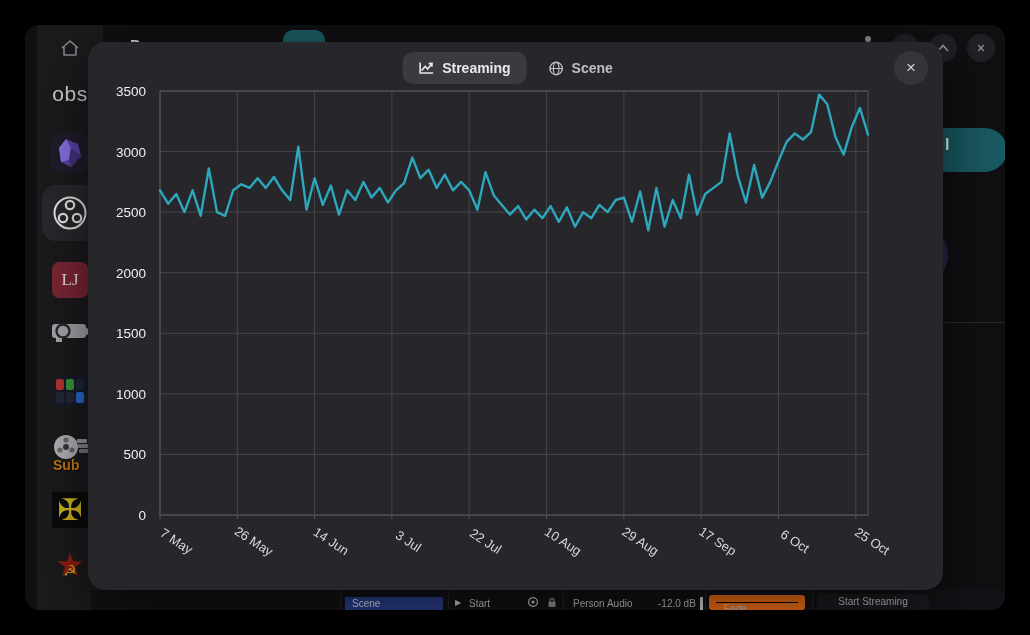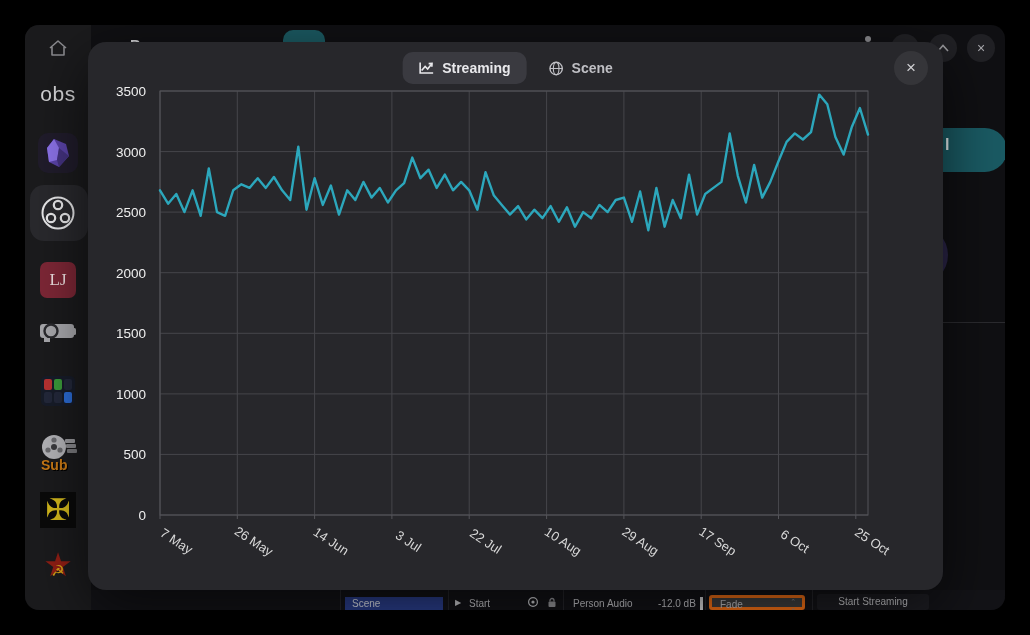--- a/index.html
+++ b/index.html
@@ -4,21 +4,21 @@
 <style>
   * { margin:0; padding:0; box-sizing:border-box; }
   html,body { width:1030px; height:635px; background:#000; overflow:hidden;
               font-family:"Liberation Sans", sans-serif; }
 
   
   #app-window { position:absolute; left:25px; top:25px; width:980px; height:585px;
     background:#101013; border-radius:14px; overflow:hidden; }
 
   
-  #sidebar { position:absolute; left:0; top:0; width:66px; height:585px; background:#1b1b1d; }
+  #sidebar { position:absolute; left:12px; top:0; width:66px; height:585px; background:#1b1b1d; }
   .side-icon { position:absolute; left:0; width:66px; display:flex; justify-content:center; align-items:center; }
   #obs-logo-text { position:absolute; left:0; top:57px; width:66px; text-align:center;
     color:#d4d4d6; font-size:21px; letter-spacing:.5px; }
   #sidebar-selected { position:absolute; left:5px; top:160px; width:58px; height:56px;
     background:#29292d; border-radius:14px; }
   .icon-tile { border-radius:10px; display:flex; align-items:center; justify-content:center; }
   #lj-tile { width:36px; height:36px; background:#7d2736; border-radius:7px;
     color:#ecdfdf; font-family:"Liberation Serif", serif; font-size:17px; }
   #cross-tile { width:36px; height:36px; background:#0a0a0a; color:#d3b81c; font-size:30px;
     display:flex; align-items:center; justify-content:center; line-height:1; }
@@ -60,22 +60,22 @@
   
   #bottom-bar { position:absolute; left:66px; top:565px; width:914px; height:20px; background:#131317; }
   .bb-divider { position:absolute; top:0; width:1px; height:20px; background:#26262b; }
   #scene-row { position:absolute; left:254px; top:7px; width:98px; height:13px; background:#2b3f8e;
     color:#dfe3ee; font-size:10px; padding:1px 0 0 7px; }
   .bb-text { position:absolute; color:#c9c9cd; font-size:10px; top:8px; }
   #video-play { color:#cfd0d4; font-size:8px; }
   #eye-icon { position:absolute; left:436px; top:7px; }
   #lock-icon { position:absolute; left:456px; top:7px; }
   #audio-slider-handle { position:absolute; left:609px; top:7px; width:3px; height:13px; background:#dcdcde; }
-  #fade-select { position:absolute; left:618px; top:5px; width:96px; height:15px; background:#404040;
-    border:3px solid #f97316; border-radius:3px; color:#c5c5c9; font-size:10px; padding:1px 0 0 8px; }
+  #fade-select { position:absolute; left:618px; top:5px; width:96px; height:15px; background:#000000;
+    border:7px solid #f97316; border-radius:3px; color:#c5c5c9; font-size:10px; padding:1px 0 0 8px; }
   #fade-spinner { position:absolute; right:6px; top:1px; color:#8a8a8e; font-size:7px; line-height:6px; }
   #stream-button { position:absolute; left:726px; top:4px; width:112px; height:16px; background:#1d1d22;
     border-radius:3px; color:#c9c9cd; font-size:10px; text-align:center; line-height:16px; }
 
   
   #modal { position:absolute; left:63px; top:17px; width:855px; height:548px;
     background:#27272b; border-radius:18px; box-shadow:0 18px 60px rgba(0,0,0,.6); }
   #tab-bar { position:absolute; left:50%; transform:translateX(-50%); top:10px;
     display:flex; gap:6px; align-items:center; }
   .tab { display:flex; align-items:center; gap:8px; padding:8px 16px; border-radius:10px;

